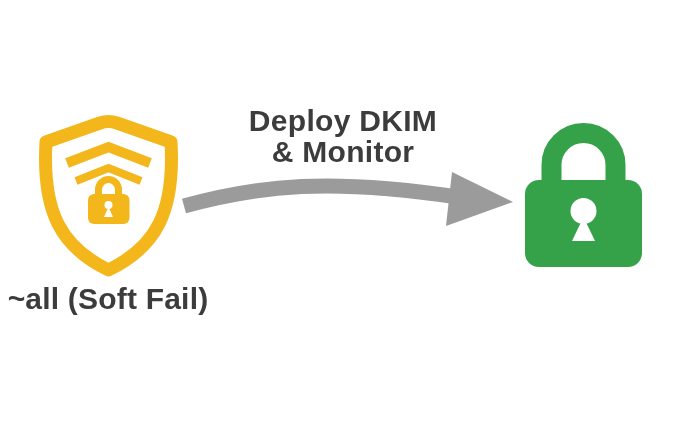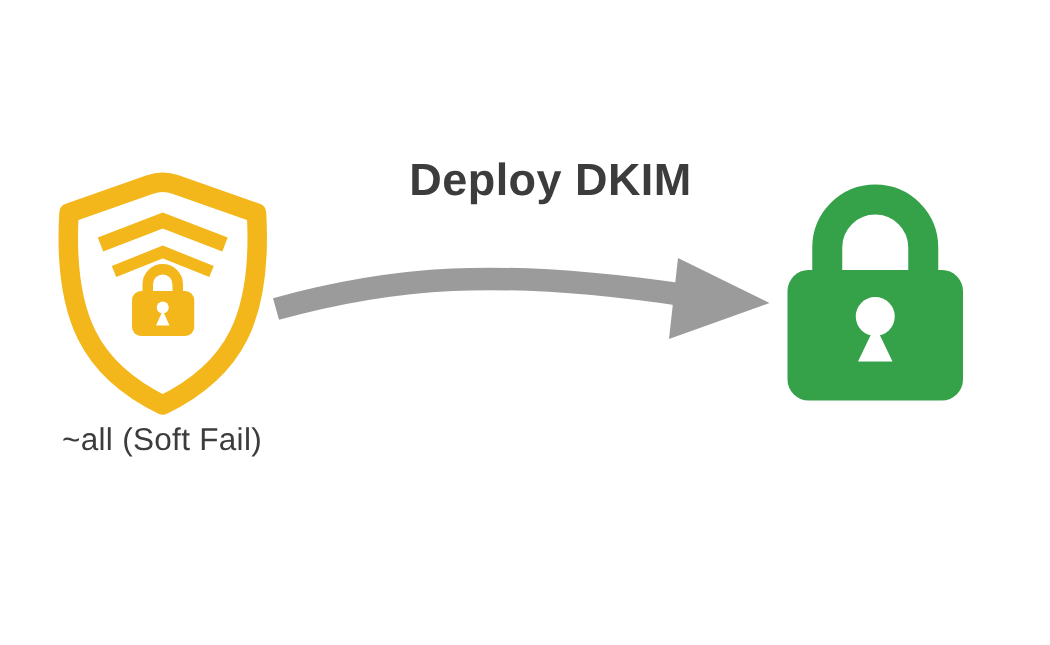--- a/index.html
+++ b/index.html
@@ -20,46 +20,46 @@
     top: 105px;
     left: 343px;
     transform: translateX(-50%);
     text-align: center;
     font-size: 30px;
     line-height: 31px;
     font-weight: bold;
     letter-spacing: 0.3px;
     color: var(--text-dark, #3d3d3d);
     white-space: nowrap;
-    margin-left: 24px;
   }
   .icon-svg { position: absolute; display: block; }
   .shield-svg { left: 36px; top: 112px; width: 144px; height: 166px; }
   .arrow-svg  { left: 176px; top: 160px; width: 345px; height: 75px; }
   .padlock-svg{ left: 519px; top: 115px; width: 128px; height: 155px; }
   .caption {
     position: absolute;
     top: 282px;
     transform: translateX(-50%);
-    font-size: 21px;
-    font-weight: normal;
+    font-size: 30px;
+    font-weight: bold;
     letter-spacing: 0.2px;
     color: var(--text-dark, #3d3d3d);
     white-space: nowrap;
   }
   .caption.left  { left: 108px; }
   .caption.right { left: 581px; }
 </style>
 </head>
 <body>
 
 <div class="canvas">
 
   <div class="title">
     <div>Deploy DKIM</div>
+    <div>&amp; Monitor</div>
   </div>
 
   <svg class="icon-svg shield-svg" viewBox="0 0 144 166" xmlns="http://www.w3.org/2000/svg">
     <path d="M 10 30 L 64 11 Q 72.5 8 81 11 L 135 30
              C 139 100 120 135 72.5 158
              C 25 135 6 100 10 30 Z" fill="none" stroke="var(--shield-yellow)" stroke-width="13" stroke-linejoin="round"></path>
     <path d="M 31 51 L 72.5 35 L 114 51" fill="none" stroke="var(--shield-yellow)" stroke-width="10"></path>
     <path d="M 40 69 L 72.5 56 L 105 69" fill="none" stroke="var(--shield-yellow)" stroke-width="8"></path>
     <path d="M 62.5 84 L 62.5 77.5 A 10 10 0 0 1 82.5 77.5 L 82.5 84" fill="none" stroke="var(--shield-yellow)" stroke-width="7"></path>
     <rect x="52" y="82" width="41.5" height="30" rx="6" fill="var(--shield-yellow)"></rect>

